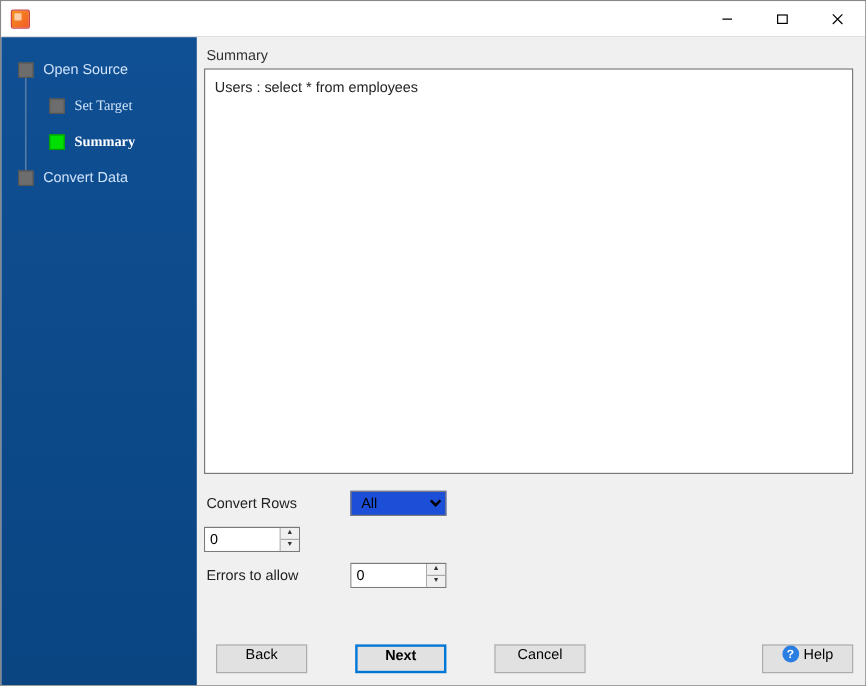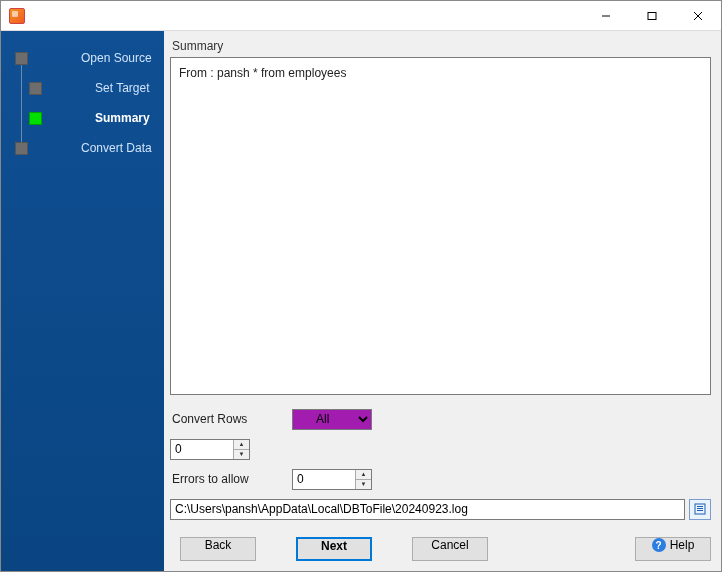--- a/index.html
+++ b/index.html
@@ -66,23 +66,22 @@
   }
   .step {
     display: flex;
     align-items: center;
     height: 30px;
     padding-left: 14px;
     color: #cfe3fa;
     font-size: 12px;
     cursor: pointer;
     position: relative;
-    gap: 45px;
-  }
-  .step.sub { padding-left: 28px; }
+  }
+  .step.sub { padding-left: 40px; font-family: Liberation Serif, serif; }
   .step .box {
     width: 13px; height: 13px;
     background: #6d6d6d;
     border: 1px solid #555;
     margin-right: 8px;
     flex-shrink: 0;
   }
   .step.active .box {
     background: #00e000;
     border: 1px solid #00a000;
@@ -136,22 +135,22 @@
     flex: 1;
     display: flex;
     align-items: center;
     gap: 4px;
   }
   select.combo {
     width: 80px;
     height: 21px;
     font-size: 12px;
     border: 1px solid #7a7a7a;
-    background: #a21caf;
-    padding-left: 19px;
+    background: #1d4ed8;
+    padding-left: 4px;
   }
   .spinner {
     display: flex;
     width: 80px;
     height: 21px;
     border: 1px solid #7a7a7a;
     background: #fff;
   }
   .spinner input {
     flex: 1;
@@ -278,21 +277,21 @@
     </div>
     <div class="step">
       <div class="box"></div>
       <span class="label">Convert Data</span>
     </div>
   </div>
 
   <div class="main">
     <div class="panel-title">Summary</div>
     <div class="summary-box">
-      <p>From : pansh * from employees</p>
+      <p>Users : select * from employees</p>
     </div>
 
     <div class="form-area">
 
       <div class="form-row">
         <div class="lbl">Convert Rows</div>
         <div class="ctrl">
           <select class="combo">
             <option>All</option>
           </select>
@@ -318,31 +317,20 @@
             <input type="text" value="0" style="">
             <div class="arrows">
               <div class="arrow">▲</div>
               <div class="arrow">▼</div>
             </div>
           </div>
         </div>
       </div>
 
       <div class="form-row">
-        <div class="ctrl">
-          <input class="log-input" type="text" value="C:\Users\pansh\AppData\Local\DBToFile\20240923.log" style="">
-          <div class="browse-btn">
-            <svg width="12" height="12" viewBox="0 0 12 12">
-              <rect x="1" y="1" width="10" height="10" fill="none" stroke="#1a5fb4" stroke-width="1"></rect>
-              <rect x="3" y="3" width="6" height="1" fill="#1a5fb4"></rect>
-              <rect x="3" y="5" width="6" height="1" fill="#1a5fb4"></rect>
-              <rect x="3" y="7" width="6" height="1" fill="#1a5fb4"></rect>
-            </svg>
-          </div>
-        </div>
       </div>
 
     </div>
 
     <div class="button-bar">
       <div style="width:10px"></div>
       <div class="btn">
         <span>Back</span>
       </div>
       <div style="width:40px"></div>

